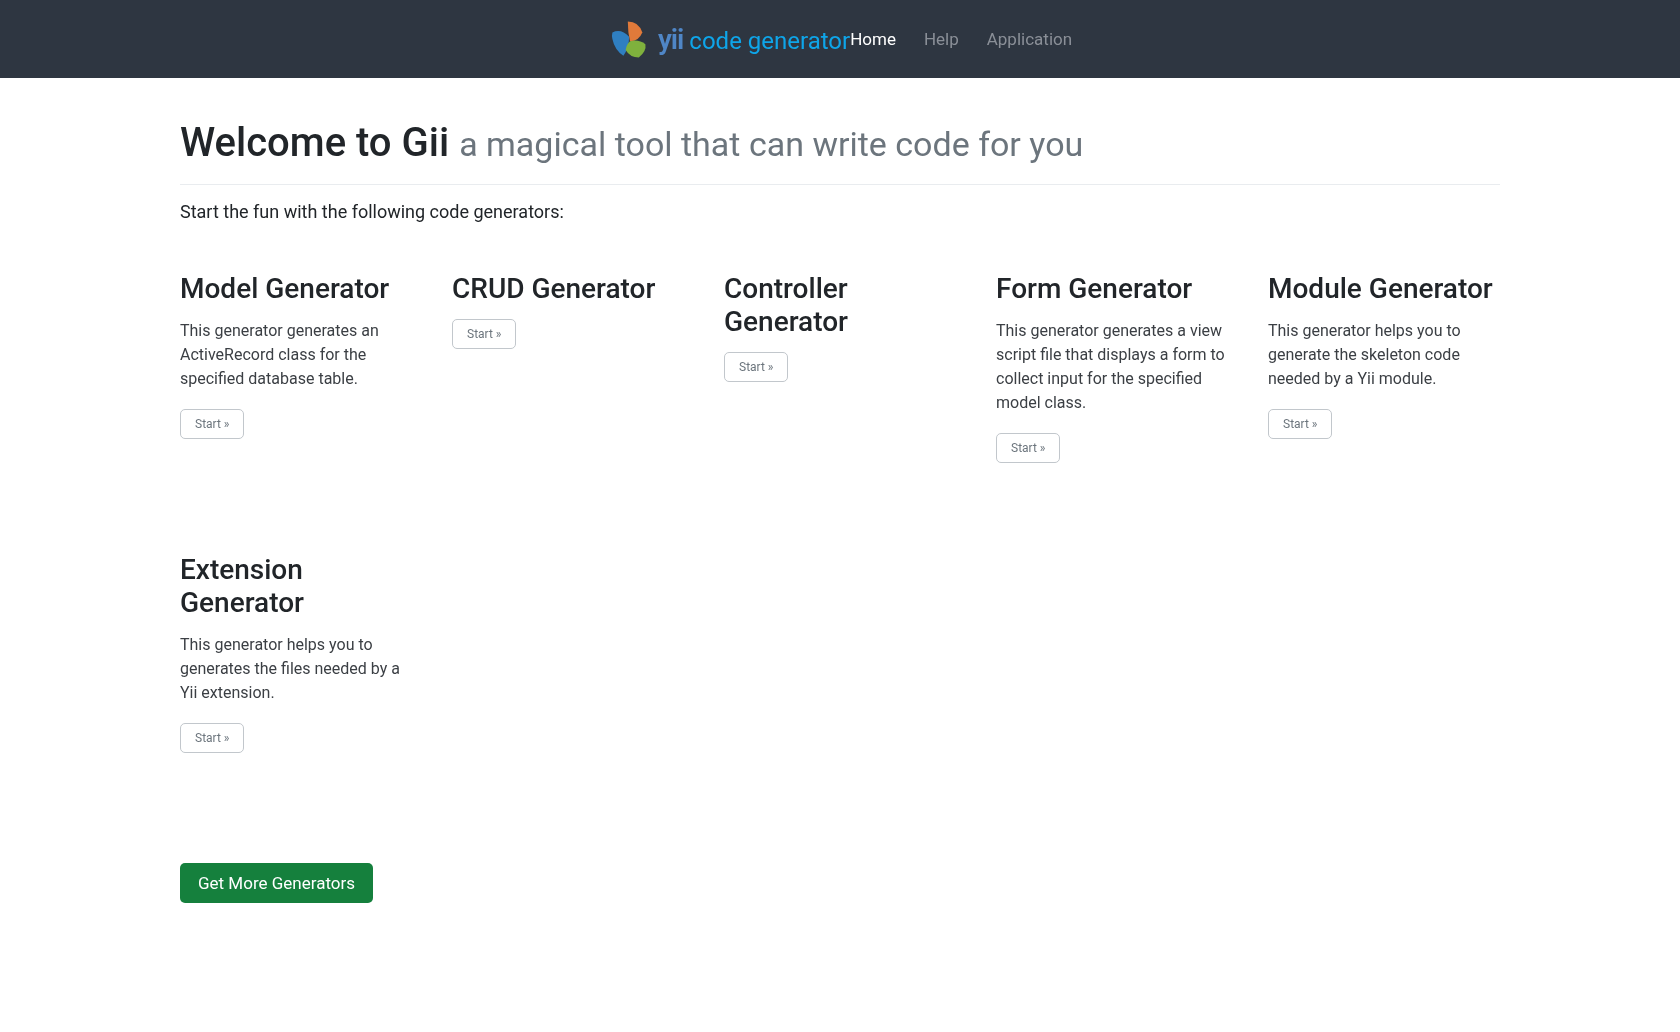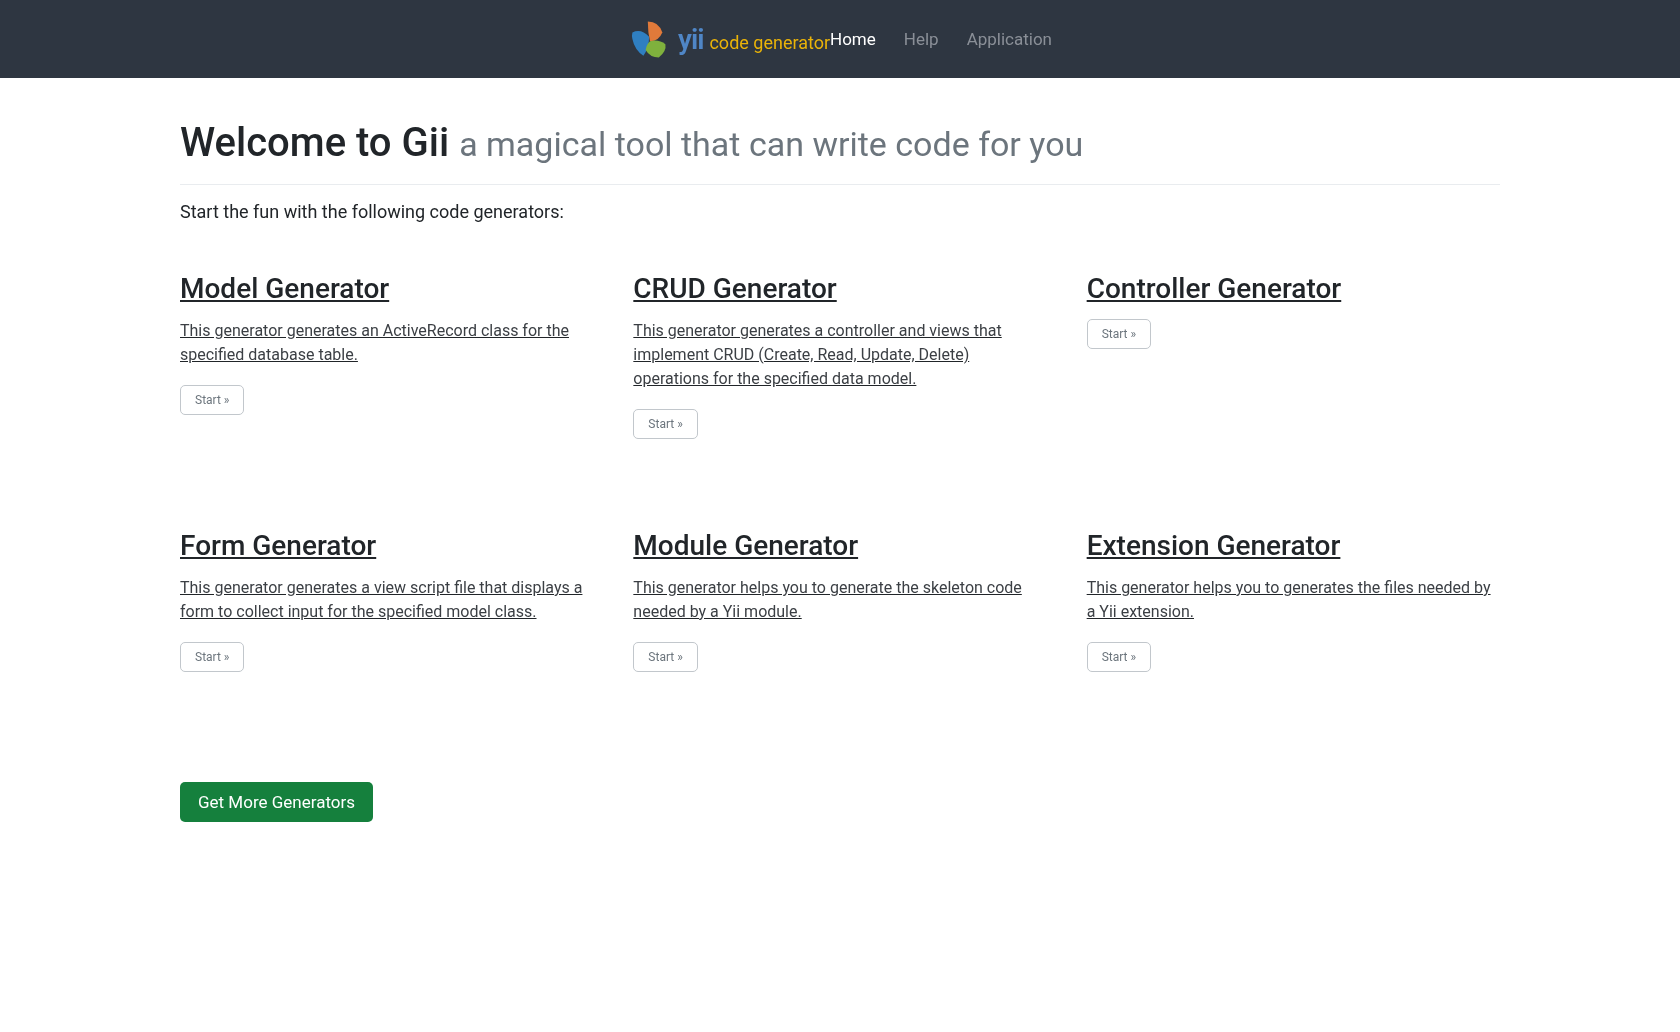--- a/index.html
+++ b/index.html
@@ -35,22 +35,22 @@
       align-items: baseline;
       gap: 6px;
     }
     .logo-yii {
       font-size: 28px;
       font-weight: 600;
       color: #4f86c6;
       letter-spacing: -1px;
     }
     .logo-sub {
-      font-size: 18px;
-      color: #eab308;
+      font-size: 24px;
+      color: #0ea5e9;
       font-weight: 400;
     }
     .nav-links {
       display: flex;
       gap: 28px;
       align-items: center;
     }
     .nav-link {
       color: #8a8f97;
       text-decoration: none;
@@ -83,25 +83,24 @@
       display: inline;
       margin-left: 6px;
     }
     .intro-text {
       font-size: 18px;
       color: #212529;
       margin-bottom: 50px;
     }
     .generators {
       display: grid;
-      grid-template-columns: repeat(3, 1fr);
+      grid-template-columns: repeat(5, 1fr);
       column-gap: 40px;
       row-gap: 90px;
       margin-bottom: 110px;
-      text-decoration: underline;
     }
     .generator {}
     .gen-title {
       font-size: 28px;
       font-weight: 500;
       color: #212529;
       margin-bottom: 14px;
     }
     .gen-desc {
       font-size: 16px;
@@ -163,21 +162,20 @@
   <p class="intro-text">Start the fun with the following code generators:</p>
 
   <div class="generators">
     <div class="generator">
       <h3 class="gen-title">Model Generator</h3>
       <p class="gen-desc">This generator generates an ActiveRecord class for the specified database table.</p>
       <button class="btn-start">Start »</button>
     </div>
     <div class="generator">
       <h3 class="gen-title">CRUD Generator</h3>
-      <p class="gen-desc">This generator generates a controller and views that implement CRUD (Create, Read, Update, Delete) operations for the specified data model.</p>
       <button class="btn-start">Start »</button>
     </div>
     <div class="generator">
       <h3 class="gen-title">Controller Generator</h3>
       <button class="btn-start">Start »</button>
     </div>
     <div class="generator">
       <h3 class="gen-title">Form Generator</h3>
       <p class="gen-desc">This generator generates a view script file that displays a form to collect input for the specified model class.</p>
       <button class="btn-start">Start »</button>

